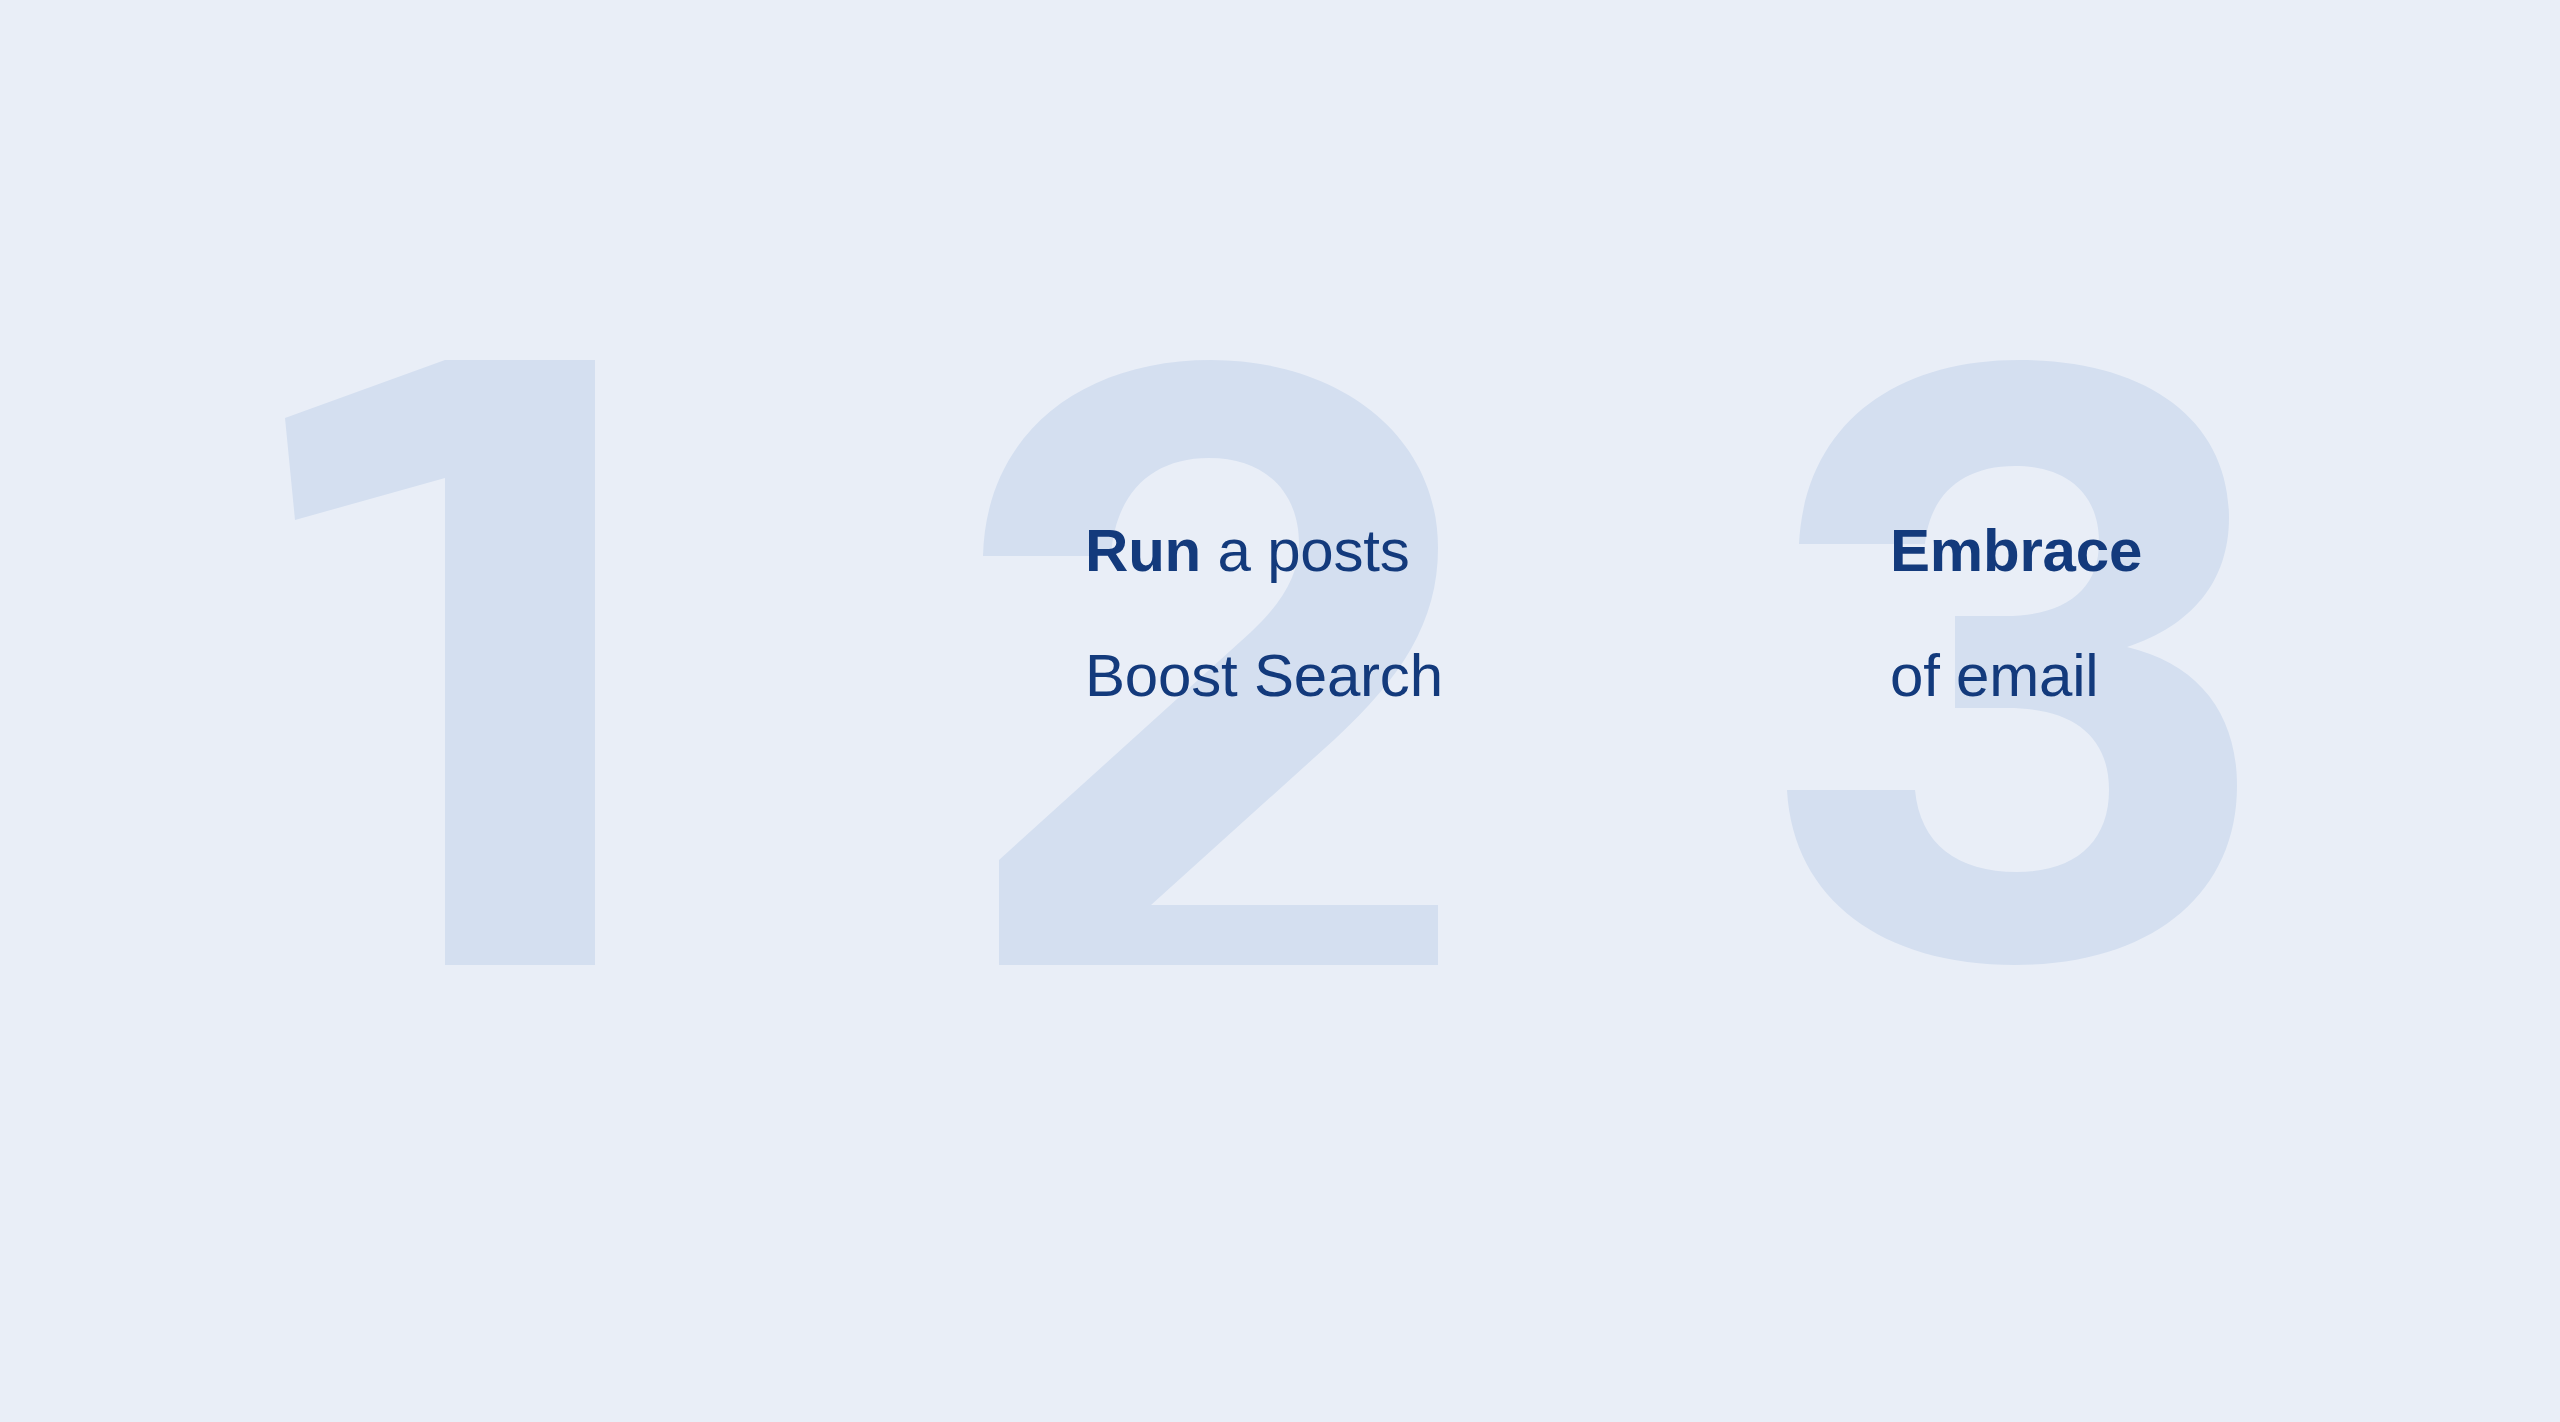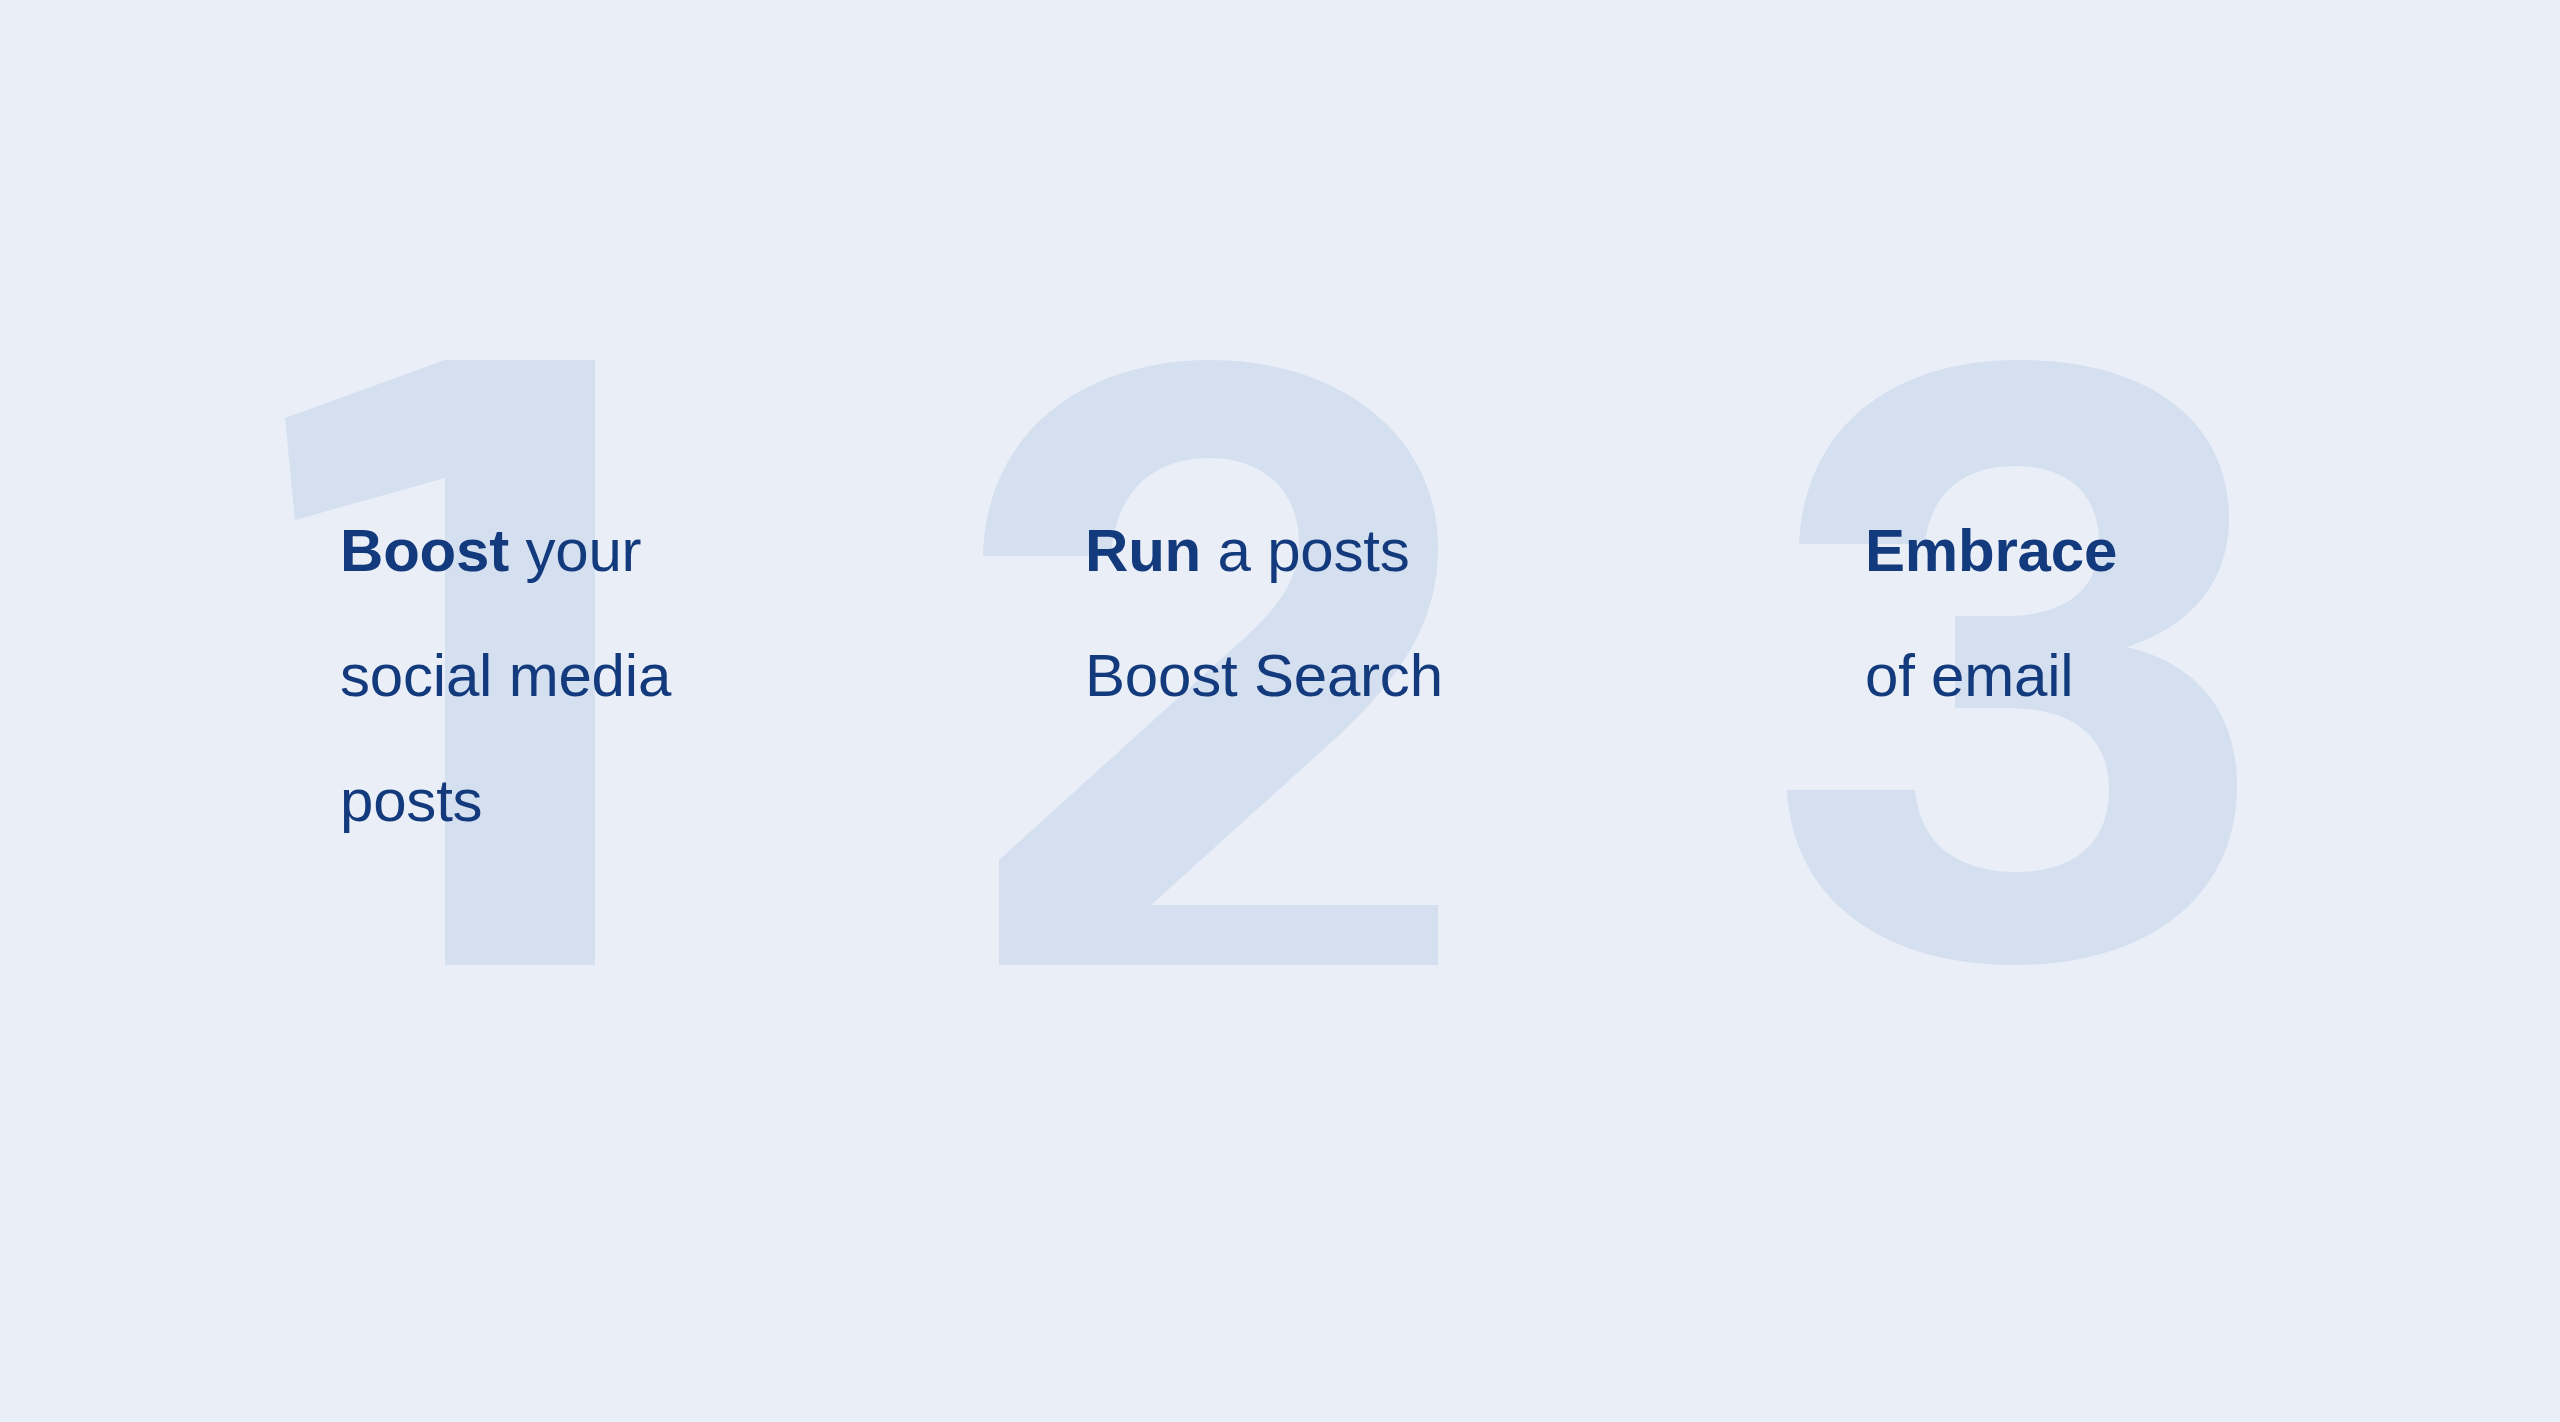--- a/index.html
+++ b/index.html
@@ -72,21 +72,21 @@
     left: 110px;
     top: 488px;
     width: 620px;
     font-size: 60px;
     line-height: 125px;
     letter-spacing: -0.2px;
     color: #133a7c;
     font-weight: 400;
   }
   .step-2 .caption { left: 110px; width: 640px; }
-  .step-3 .caption { left: 90px; width: 620px; }
+  .step-3 .caption { left: 115px; width: 620px; }
 
   .caption .lead {
     font-weight: 700;
   }
 
   .caption-line {
     display: block;
     white-space: nowrap;
   }
 </style>
@@ -99,25 +99,20 @@
 
     <div class="step step-1">
 
       <div class="numeral">
         <svg viewBox="0 0 310 605" preserveAspectRatio="none" aria-hidden="true">
           <path d="M 160 0 L 310 0 L 310 605 L 160 605 L 160 118
                    L 10 160 L 0 58 Z" fill="#d4dff0"></path>
         </svg>
       </div>
 
-      <div class="caption" style="color: rgb(19, 58, 124);">
-        <span class="caption-line"><span class="lead">Boost</span><span> your</span></span>
-        <span class="caption-line">social media</span>
-        <span class="caption-line">posts</span>
-      </div>
 
     </div>
 
     <div class="step step-2">
 
       <div class="numeral">
         <svg viewBox="0 0 455 605" preserveAspectRatio="none" aria-hidden="true">
           <path d="M 228 0
                    C 352 0 455 72 455 188
                    C 455 262 418 318 352 379

